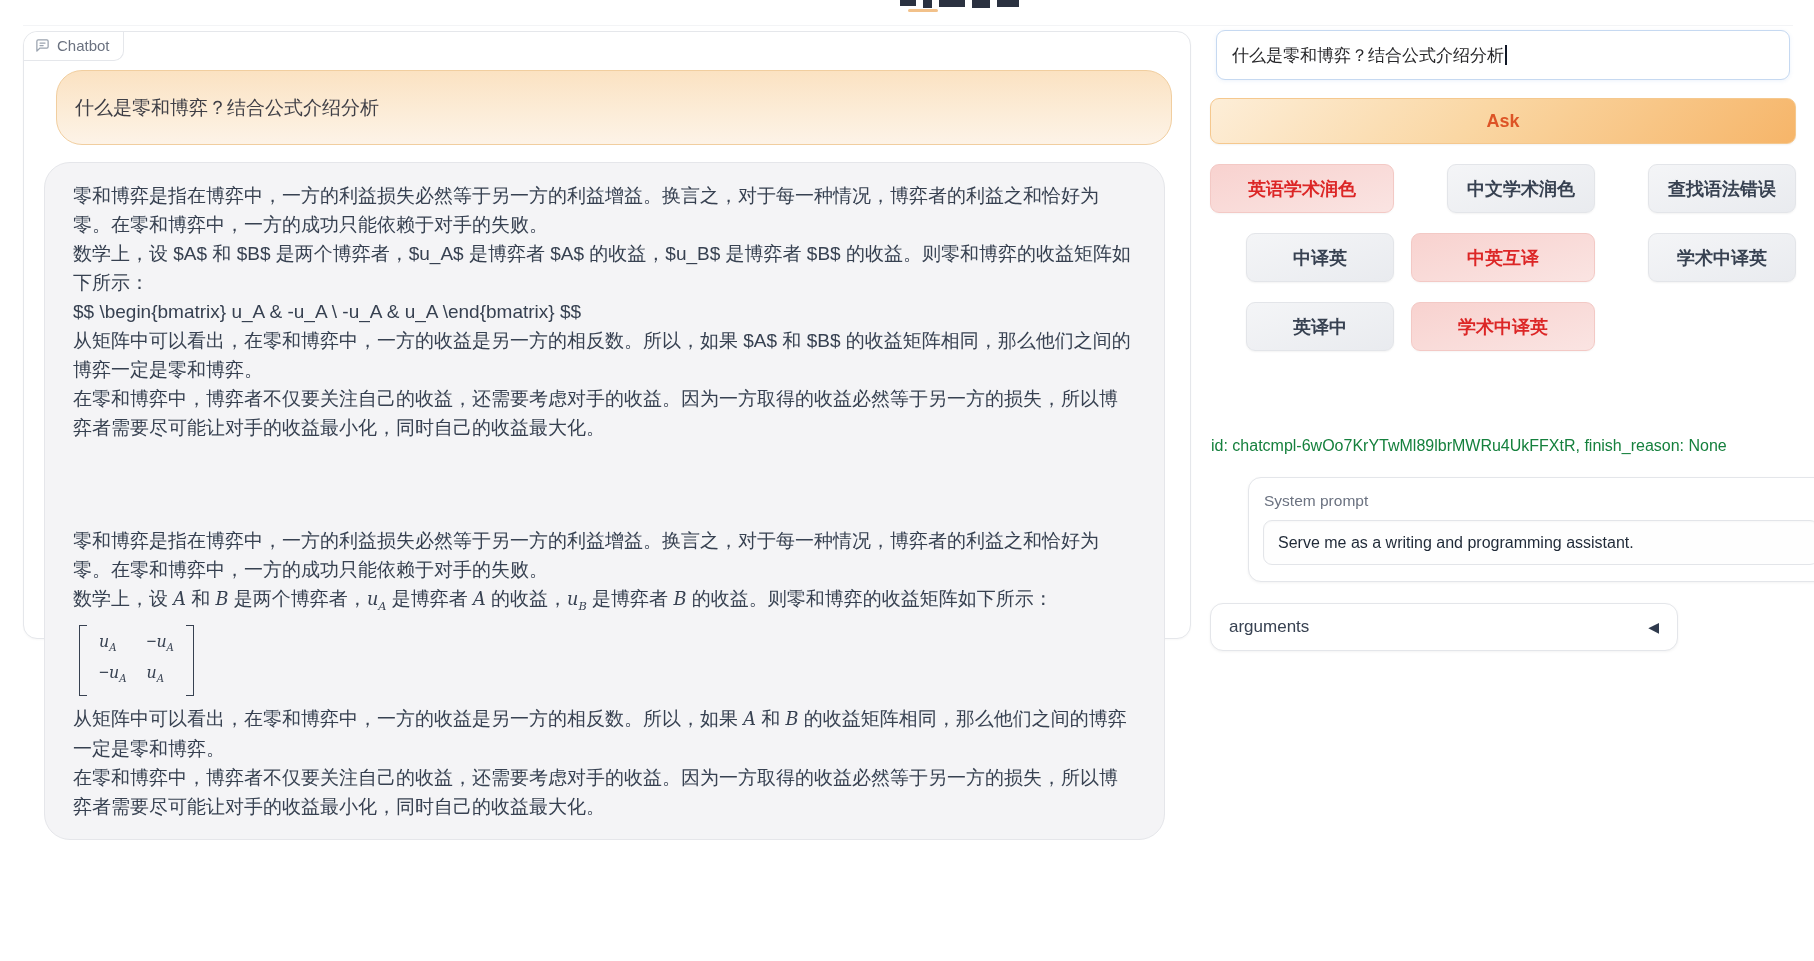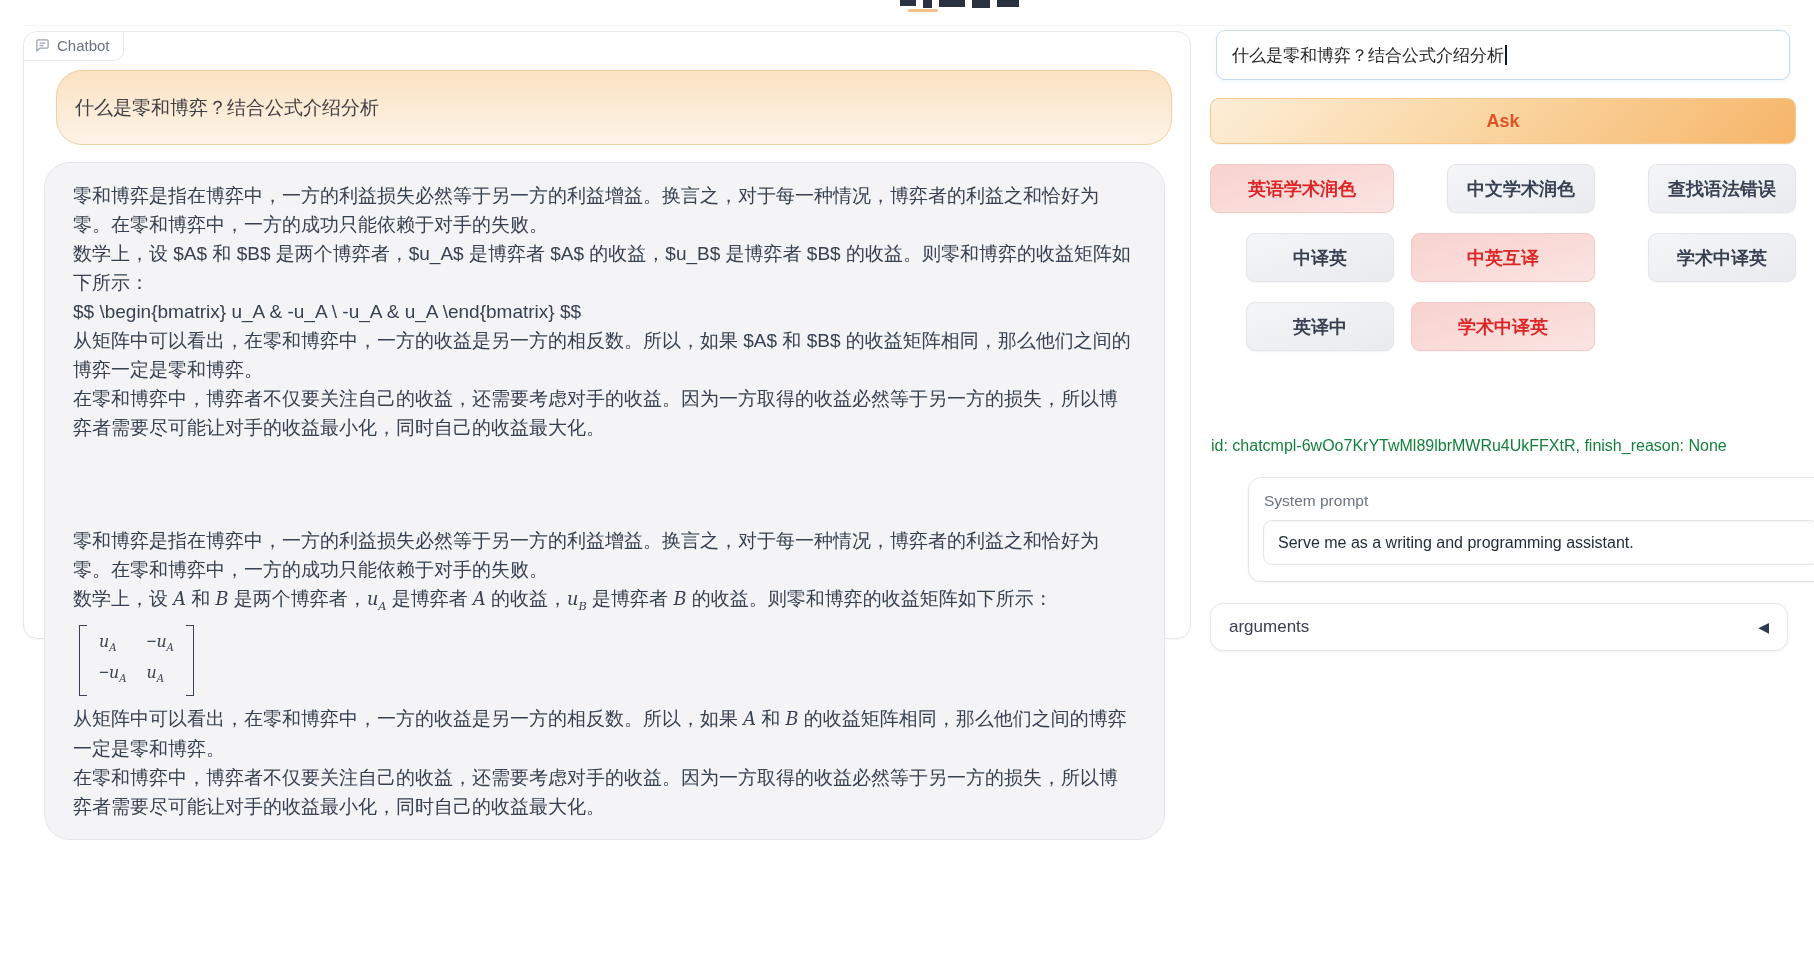--- a/index.html
+++ b/index.html
@@ -63,21 +63,21 @@
 
   .id-line{position:absolute;left:1211px;top:437px;font-size:16px;color:#15803d;}
 
   .sys-group{position:absolute;left:1210px;top:477px;width:586px;height:105px;background:#fff;
     border:1px solid #e4e6ea;border-radius:13px;box-shadow:0 1px 3px rgba(0,0,0,.05);margin-left:38px;}
   .sys-label{padding:14px 0 0 15px;font-size:15.5px;color:#6b7280;}
   .sys-input{margin:10px 14px 0 14px;height:45px;border:1px solid #e3e5e9;border-radius:9px;
     background:#fefefe;display:flex;align-items:center;padding:12px 14px;font-size:16px;color:#1f2937;
     box-shadow:inset 0 1px 2px rgba(0,0,0,.03);}
 
-  .accordion{position:absolute;left:1210px;top:603px;width:578px;height:48px;background:#fff;
+  .accordion{position:absolute;left:1210px;top:603px;width:468px;height:48px;background:#fff;
     border:1px solid #e4e6ea;border-radius:13px;display:flex;align-items:center;justify-content:space-between;
     padding:0 18px;font-size:17px;color:#374151;box-shadow:0 1px 3px rgba(0,0,0,.05);cursor:pointer;}
   .tri{font-size:14px;color:#2f3a4d;}
 </style>
 </head>
 <body>
 
 <div class="clipped-title">
   <i></i><i></i><i></i><i></i><i></i>
 </div>

